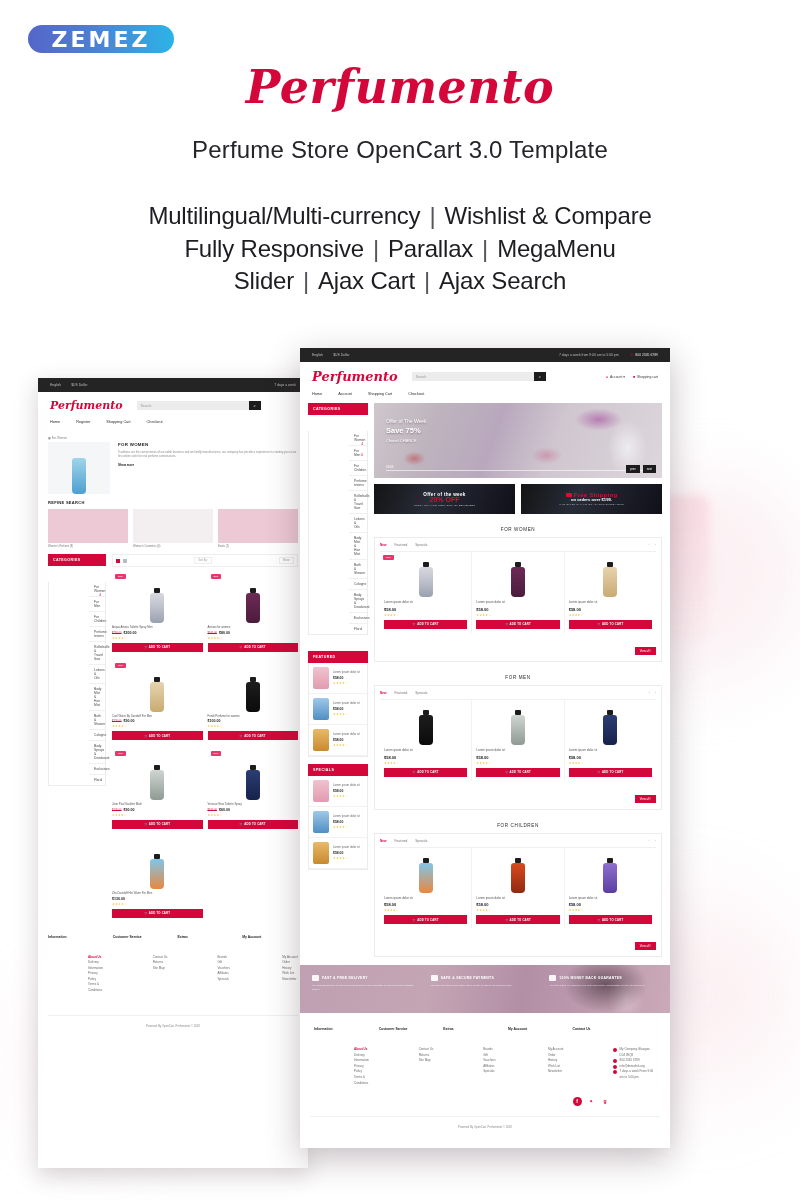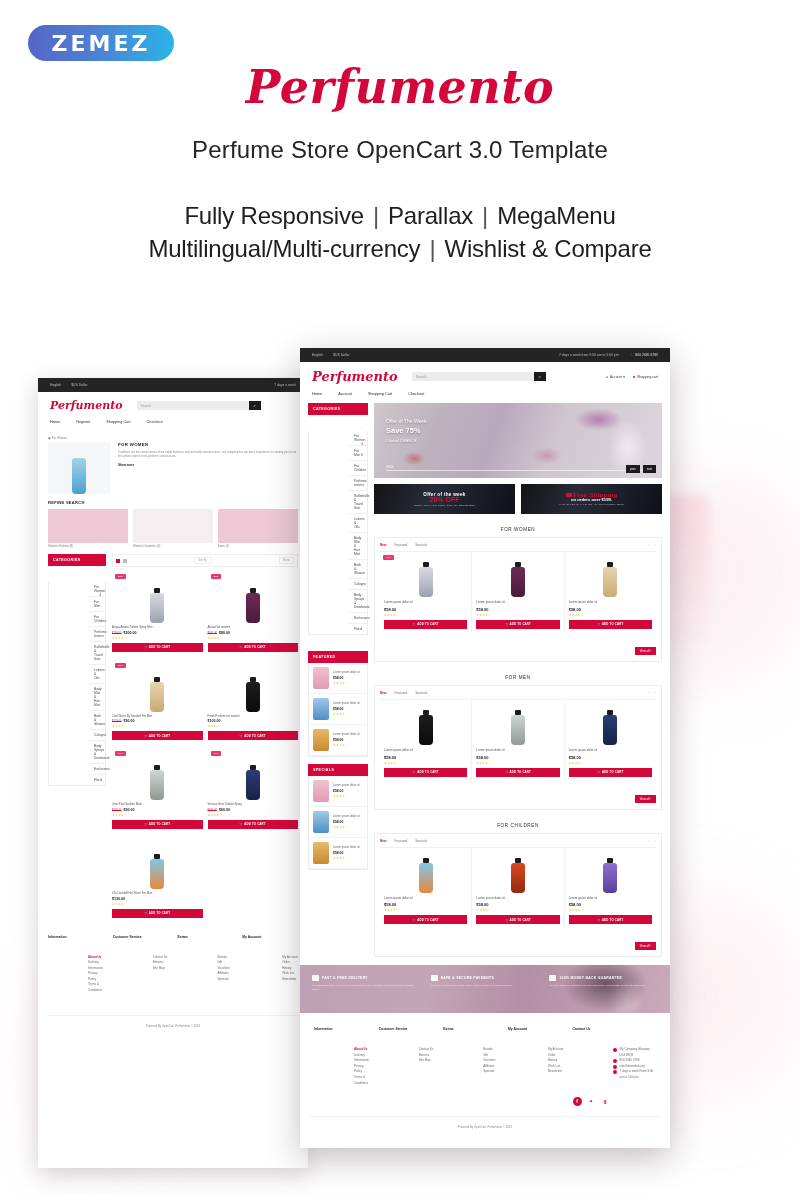--- a/index.html
+++ b/index.html
@@ -12,21 +12,21 @@
   
   .bg-bloom{position:absolute;border-radius:50%;filter:blur(28px);opacity:.30;pointer-events:none;}
   .bloom-a{left:600px;top:470px;width:230px;height:250px;background:radial-gradient(circle at 40% 40%,#f6c9d4 0%,#f3d8e0 45%,rgba(255,255,255,0) 72%);}
   .bloom-b{left:-40px;top:930px;width:260px;height:260px;background:radial-gradient(circle at 50% 50%,#f4d2da 0%,rgba(255,255,255,0) 70%);opacity:.22;}
   .bloom-c{left:560px;top:860px;width:260px;height:300px;background:radial-gradient(circle at 55% 45%,#f0bfcb 0%,rgba(255,255,255,0) 70%);opacity:.28;}
   .bottle-ghost{position:absolute;right:90px;top:495px;width:72px;height:150px;border-radius:10px 10px 16px 16px;
     background:linear-gradient(180deg,rgba(244,170,190,.55),rgba(250,220,228,.25));filter:blur(5px);opacity:.55;}
 
   
   .zemez-logo{
-    position:absolute;left:28px;top:25px;width:146px;height:36px;border-radius:18px;
+    position:absolute;left:28px;top:25px;width:146px;height:28px;border-radius:18px;
     background:linear-gradient(90deg,#5566c8 0%,#4f7fd1 45%,#2bb4e8 100%);
     display:flex;align-items:center;justify-content:center;
   }
   .zemez-logo span{
     color:#fff;font-weight:bold;font-size:22px;letter-spacing:3px;
     font-family:"DejaVu Sans",sans-serif;
   }
   .brand-title{
     position:absolute;left:0;right:0;top:64px;text-align:center;
     color:#d4073a;font-size:46px;line-height:1;
@@ -199,24 +199,27 @@
 <div class="bottle-ghost"></div>
 
 <div class="zemez-logo">
   <span>ZEMEZ</span>
 </div>
 <div class="brand-title">Perfumento</div>
 <div class="brand-sub">Perfume Store OpenCart 3.0 Template</div>
 
 <div class="features">
   <div>
+    <span>Multilingual/Multi-currency</span><span class="sep">|</span><span>Wishlist &amp; Compare</span>
+  </div>
+  <div>
     <span>Fully Responsive</span><span class="sep">|</span><span>Parallax</span><span class="sep">|</span><span>MegaMenu</span>
   </div>
   <div>
-    <span>Multilingual/Multi-currency</span><span class="sep">|</span><span>Wishlist &amp; Compare</span>
+    <span>Slider</span><span class="sep">|</span><span>Ajax Cart</span><span class="sep">|</span><span>Ajax Search</span>
   </div>
 </div>
 
 <div class="mock back">
   <div class="m-topbar">
     <span class="lang">English</span>
     <span>$US Dollar</span>
     <span class="right">
         <span>7 days a week</span>
       </span>

